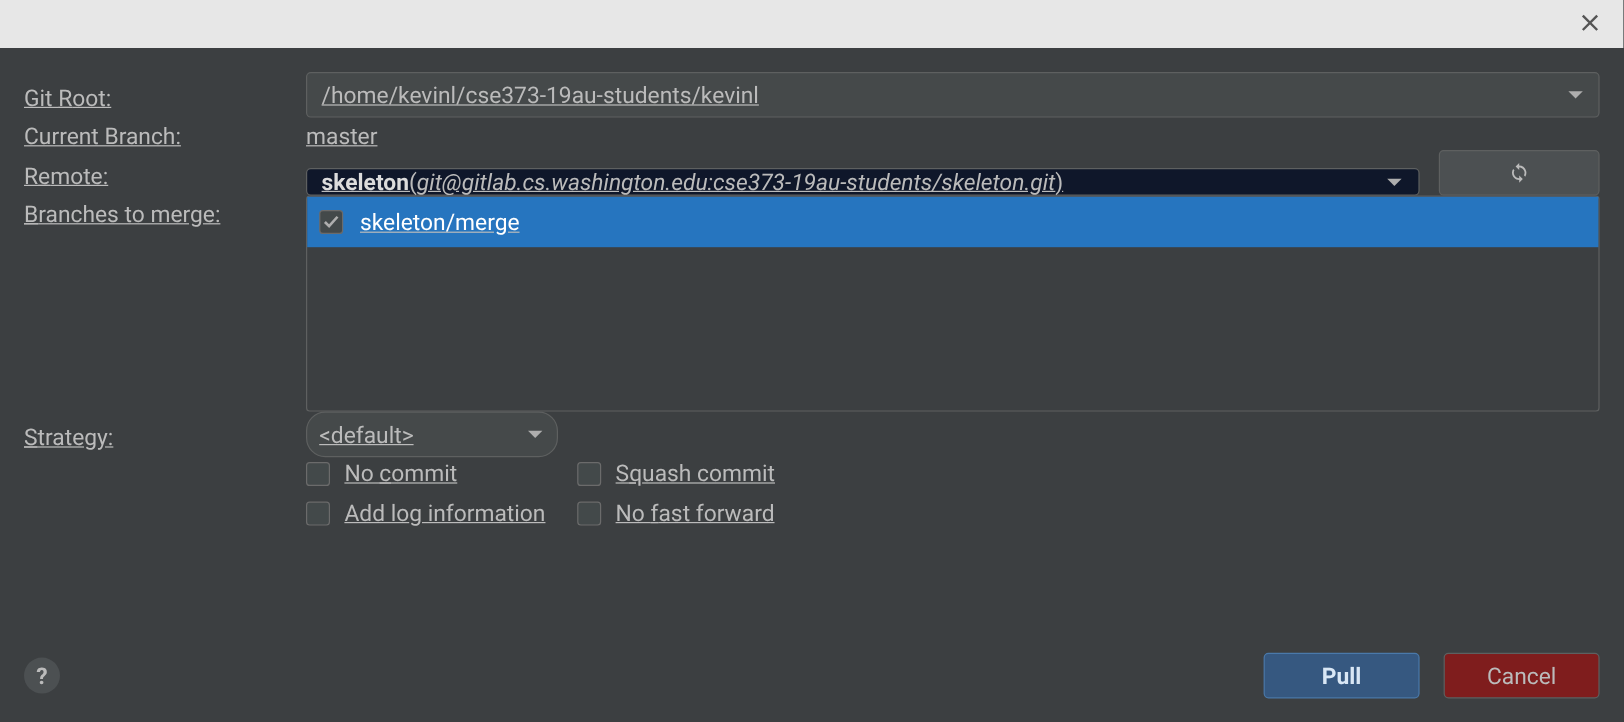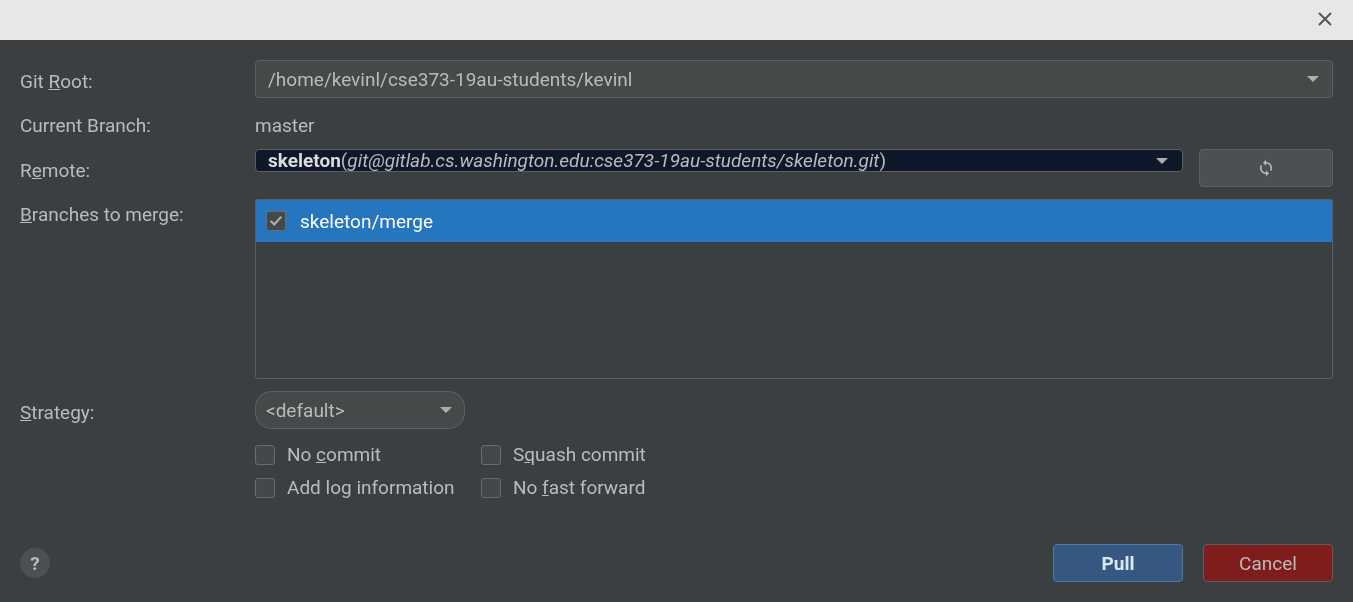--- a/index.html
+++ b/index.html
@@ -32,39 +32,40 @@
     .dialog-body {
       background: #3c3f41;
       padding: 20px;
       height: 562px;
       display: flex;
       flex-direction: column;
     }
     .form-row {
       display: flex;
       align-items: center;
-      margin-bottom: 12px;
+      margin-bottom: 0;
+      text-decoration: underline;
     }
     .form-row.align-top {
       align-items: flex-start;
     }
     .label-col {
       width: 235px;
       flex-shrink: 0;
       color: #bbbbbb;
       padding-top: 4px;
     }
     .underline {
       text-decoration: underline;
     }
     .value-col {
       flex: 1;
       display: flex;
       gap: 16px;
-      align-items: flex-start;
+      align-items: flex-end;
     }
     .native-select-wrap {
       flex: 1;
       position: relative;
     }
     .native-select {
       width: 100%;
       height: 38px;
       background: #45494a;
       border: 1px solid #5e6060;

